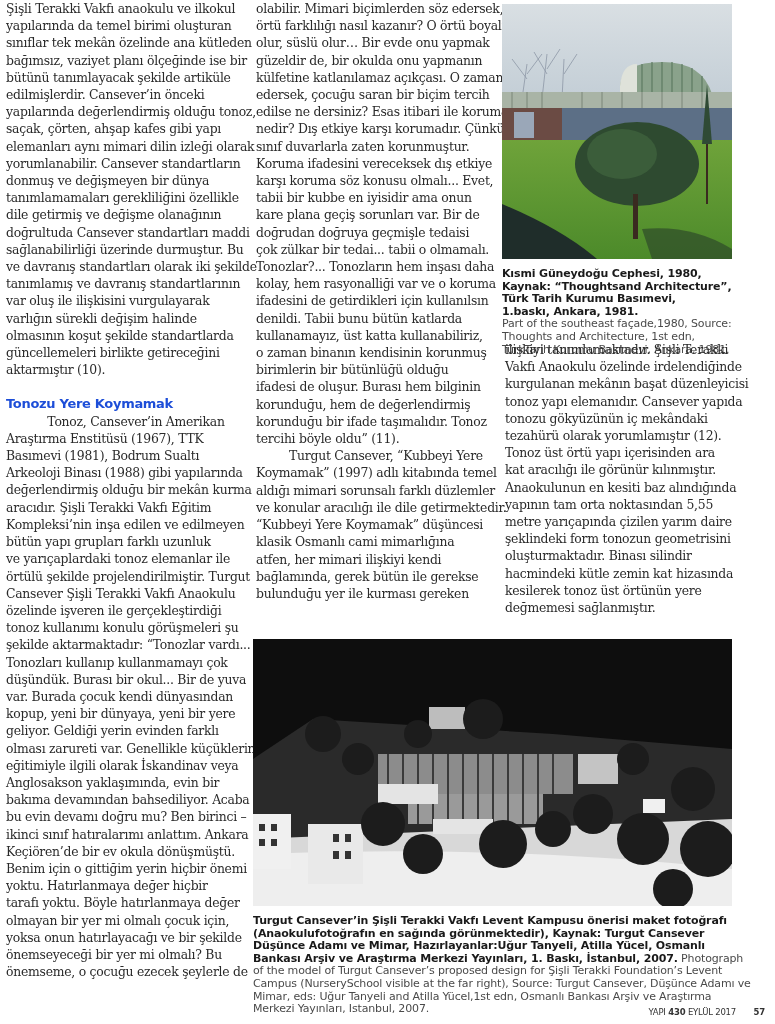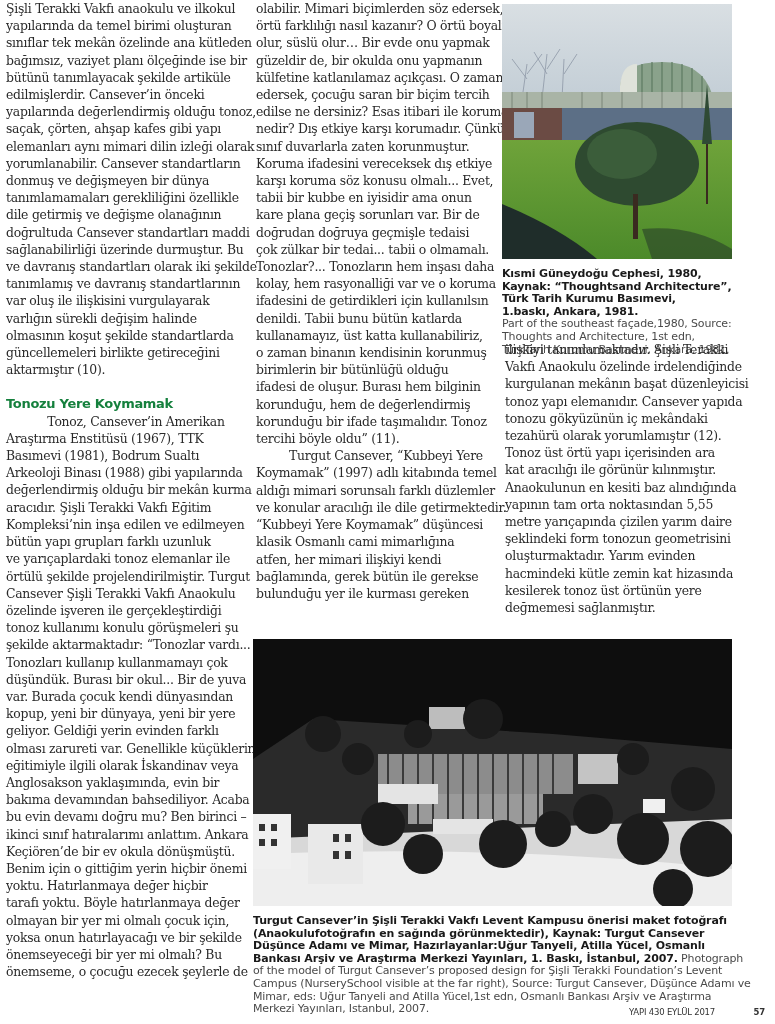--- a/index.html
+++ b/index.html
@@ -15,21 +15,21 @@
   .col p { margin: 0; }
   .col .line { display: block; white-space: nowrap; }
   #col1 { left: 6px; top: 0px; width: 240px; }
   #col2 { left: 256px; top: 0px; width: 240px; }
   #col3 { left: 505px; top: 341px; width: 240px; }
   .heading {
     font-family: "DejaVu Sans", "Liberation Sans", sans-serif;
     font-weight: bold;
     font-size: 13px;
     letter-spacing: -0.3px;
-    color: #15803d;
+    color: #1d4ed8;
     margin-top: 17px;
     display: block;
   }
   .indent { padding-left: 20px; text-align: center; }
   .photo {
     position: absolute;
     overflow: hidden;
   }
   #photo-top { left: 502px; top: 4px; width: 230px; height: 255px; }
   #photo-model { left: 253px; top: 639px; width: 479px; height: 267px; background: #0e0e0e; }
@@ -42,22 +42,22 @@
     letter-spacing: -0.15px;
   }
   .caption b { color: #1a1a1a; font-weight: bold; }
   #caption-top { left: 502px; top: 268px; width: 240px; }
   #caption-model { left: 253px; top: 915px; width: 500px; }
   #footer {
     position: absolute; right: 10px; top: 1007px;
     font-family: "DejaVu Sans", "Liberation Sans", sans-serif;
     font-size: 8.5px; color: #333; letter-spacing: -0.2px;
   }
-  #footer b { font-weight: normal; margin-top: 48px; }
-  #footer .pg { font-weight: bold; margin-left: 36px; }
+  #footer b { font-weight: bold; margin-top: 48px; }
+  #footer .pg { font-weight: bold; margin-left: 15px; }
 </style>
 </head>
 <body>
 
 <div class="col" id="col1">
   <p>
       <span class="line">Şişli Terakki Vakfı anaokulu ve ilkokul</span>
       <span class="line">yapılarında da temel birimi oluşturan</span>
       <span class="line">sınıflar tek mekân özelinde ana kütleden</span>
       <span class="line">bağımsız, vaziyet planı ölçeğinde ise bir</span>
@@ -210,21 +210,21 @@
       <span class="line">kurgulanan mekânın başat düzenleyicisi</span>
       <span class="line">tonoz yapı elemanıdır. Cansever yapıda</span>
       <span class="line">tonozu gökyüzünün iç mekândaki</span>
       <span class="line">tezahürü olarak yorumlamıştır (12).</span>
       <span class="line">Tonoz üst örtü yapı içerisinden ara</span>
       <span class="line">kat aracılığı ile görünür kılınmıştır.</span>
       <span class="line">Anaokulunun en kesiti baz alındığında</span>
       <span class="line">yapının tam orta noktasından 5,55</span>
       <span class="line">metre yarıçapında çizilen yarım daire</span>
       <span class="line">şeklindeki form tonozun geometrisini</span>
-      <span class="line">oluşturmaktadır. Yarım evinden</span>
+      <span class="line">oluşturmaktadır. Binası silindir</span>
       <span class="line">hacmindeki kütle zemin kat hizasında</span>
       <span class="line">kesilerek tonoz üst örtünün yere</span>
       <span class="line">değmemesi sağlanmıştır.</span>
     </p>
 </div>
 
 <div class="photo" id="photo-model">
   <svg width="479" height="267" viewBox="0 0 479 267">
     <rect x="0" y="0" width="479" height="267" fill="#0e0e0e"></rect>
     <path d="M0 120 L60 80 L300 95 L479 110 L479 267 L0 267 Z" fill="#2a2a2a"></path>

